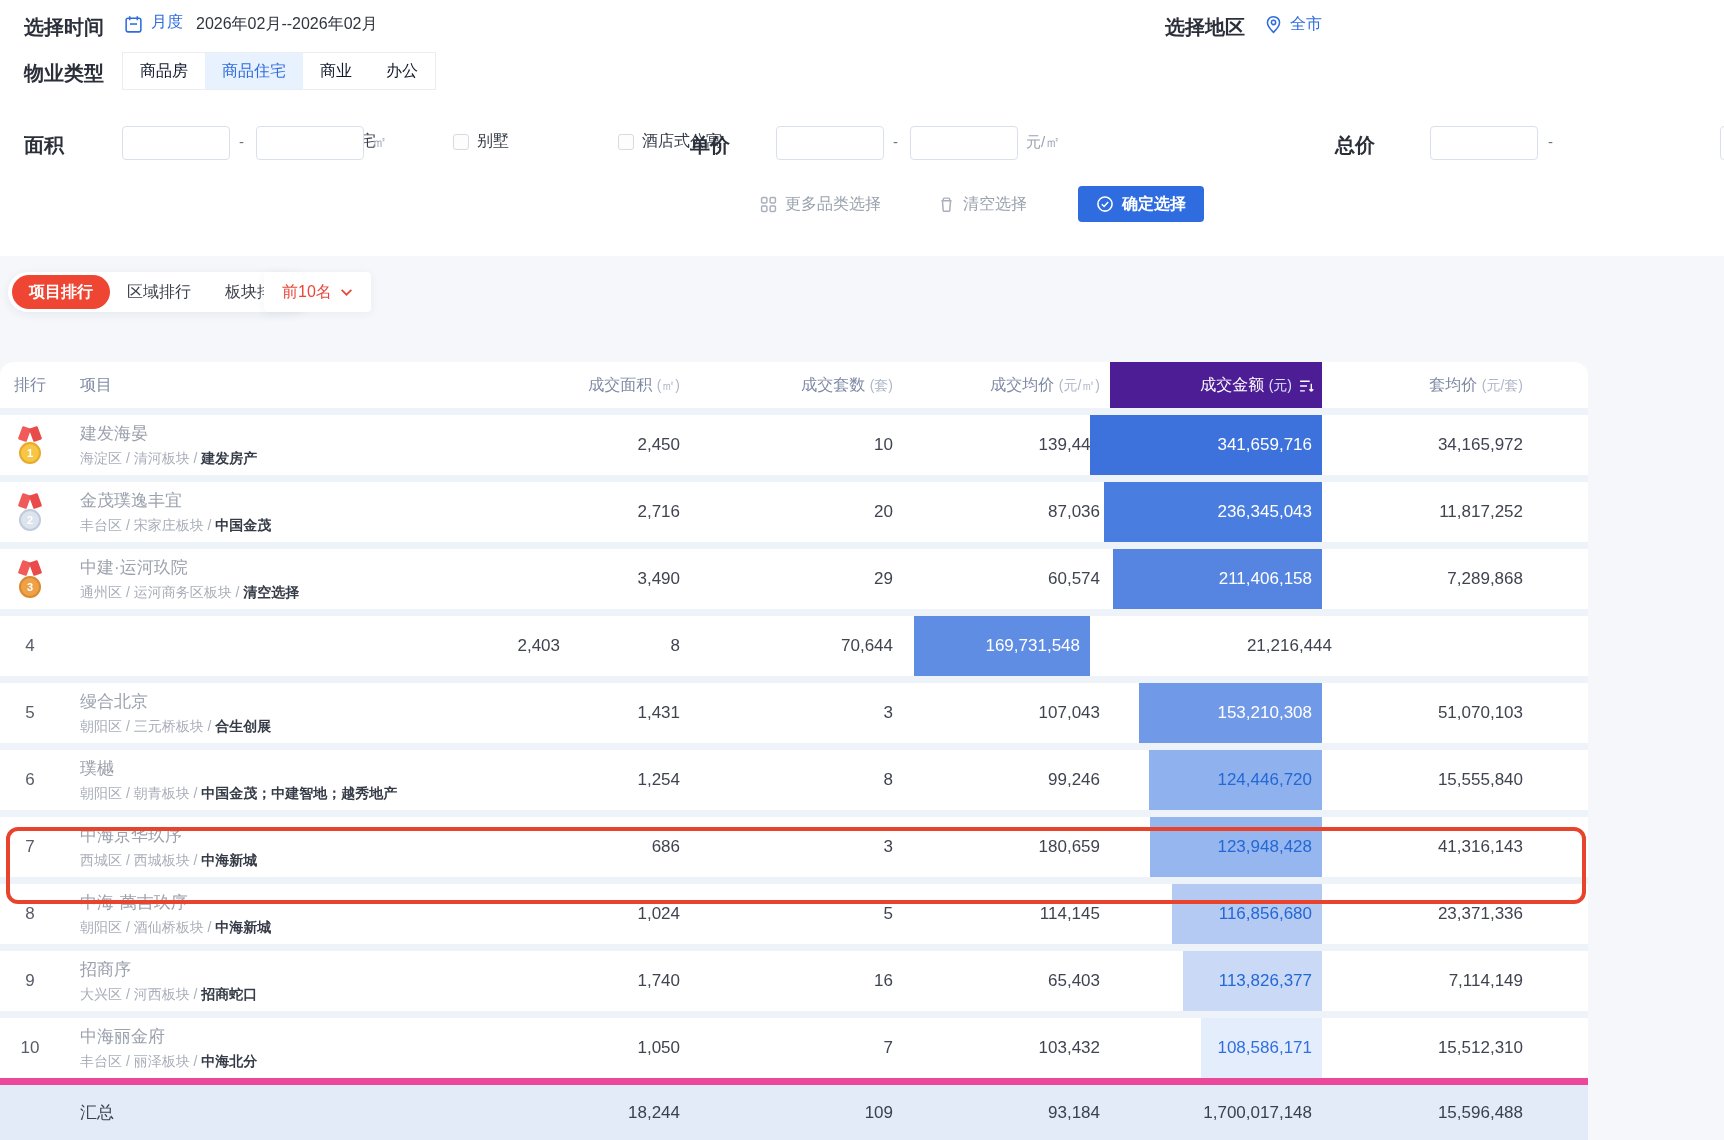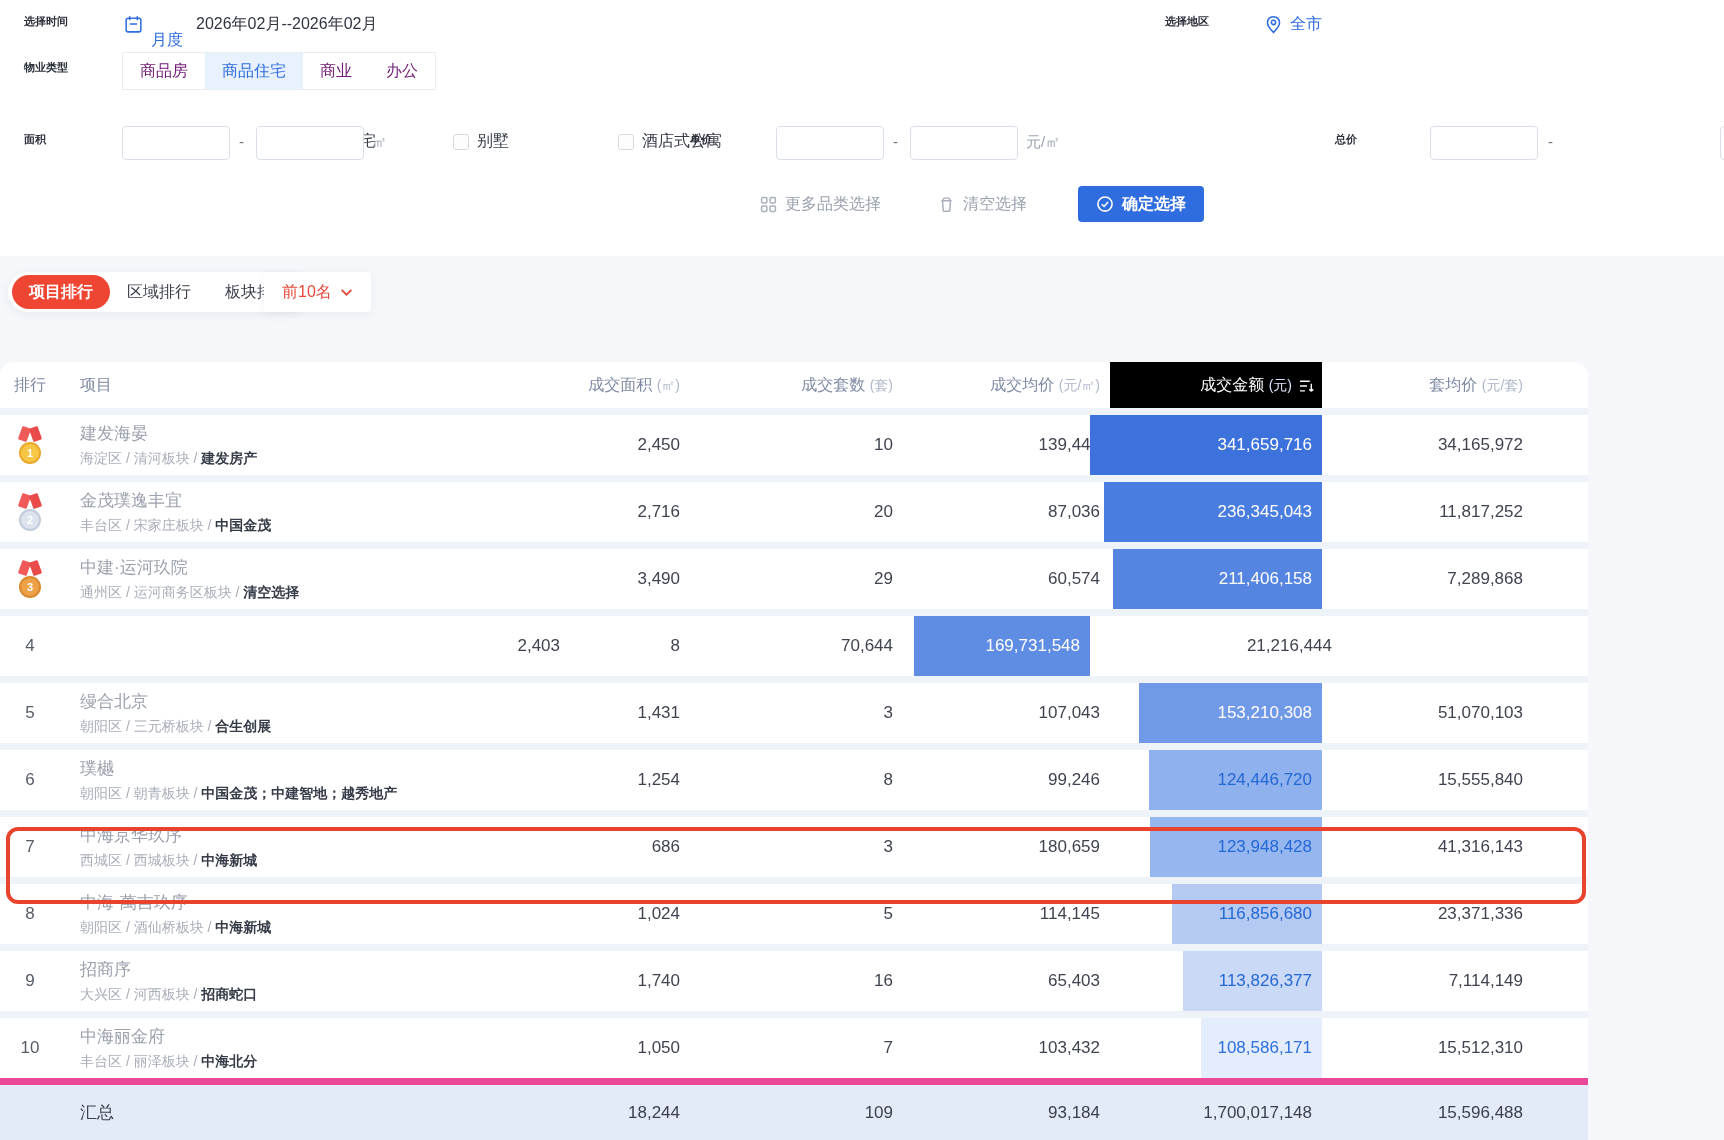--- a/index.html
+++ b/index.html
@@ -2,28 +2,28 @@
 <html><head>
 <meta charset="utf-8">
 <style>
   * { box-sizing: border-box; margin: 0; padding: 0; }
   body { background:#fff; font-family:"Liberation Sans","DejaVu Sans",sans-serif; }
   .screen { position:relative; width:1724px; height:1140px; overflow:hidden; background:#fff; }
 
   
   .filters { position:absolute; left:0; top:0; width:100%; height:256px; background:#fff; }
   .frow { position:absolute; left:0; width:100%; }
-  .flabel { font-size:11px; font-weight:600; color:#2a2f3a; }
+  .flabel { font-size:20px; font-weight:600; color:#2a2f3a; }
   .blue-link { font-size:16px; color:#2e6ce0; cursor:pointer; }
   .date-range { font-size:16px; color:#303540; }
   .abs { position:absolute; }
   .icon-svg { vertical-align:middle; }
   .frow-type { top:52px; height:38px; }
   .type-tabs { position:absolute; left:122px; top:0; display:inline-flex; align-items:stretch; height:38px; border:1px solid #ebedf1; background:#fff; }
-  .type-tab { display:flex; align-items:center; padding:0 17px; font-size:16px; color:#701a75; cursor:pointer; }
+  .type-tab { display:flex; align-items:center; padding:0 17px; font-size:16px; color:#0f172a; cursor:pointer; }
   .type-tab.active { background:#e8f1fe; color:#2e6ce0; }
 
   .frow-sub { top:92px; height:24px; }
   .sub-item { position:absolute; top:0; display:inline-flex; align-items:center; gap:8px; cursor:pointer;margin-top:39px; }
   .sub-item:nth-of-type(1){ left:122px; } .sub-item:nth-of-type(2){ left:288px; }
   .sub-item:nth-of-type(3){ left:453px; } .sub-item:nth-of-type(4){ left:618px; }
   .checkbox { width:16px; height:16px; border:1px solid #d6dae1; border-radius:3px; background:#fdfdfe; }
   .sub-label { font-size:16px; color:#363c48; }
 
   .frow-range { top:126px; height:34px; }
@@ -46,21 +46,21 @@
 
   .table-card { position:absolute; left:0; top:106px; width:1588px; height:778px; background:#fff; border-radius:14px 14px 0 0; overflow:hidden; }
   .grid-row { display:grid; grid-template-columns:60px 500px 120px 213px 207px 232px 191px 1fr; align-items:center; }
 
   .thead { height:46px; font-size:16px; color:#7e89a3; font-weight:500; }
   .thead .hc { text-align:right; padding-right:0; }
   .thead .unit { font-size:14px; color:#aeb7c9; font-weight:400; }
   .h-rank { text-align:center; }
   .h-project { text-align:left; padding-left:20px; }
   .h-amount { position:relative; align-self:stretch; }
-  .h-amount-inner { position:absolute; left:10px; right:10px; top:0; bottom:0; background:#000000; color:#fff; display:flex; align-items:center; justify-content:flex-end; padding-right:8px; gap:7px; }
+  .h-amount-inner { position:absolute; left:10px; right:10px; top:0; bottom:0; background:#4c1d95; color:#fff; display:flex; align-items:center; justify-content:flex-end; padding-right:8px; gap:7px; }
   .h-amount-inner .unit { color:#d9e4fb; }
 
   .trow { height:67px; border-top:7px solid #eef3f9; background:#fff; cursor:pointer; }
   .rank-cell { text-align:center; }
   .rank-num { font-size:17px; color:#565c68; }
   .medal { display:none; position:relative; width:26px; height:37px; margin:0 auto; }
   .medal::before, .medal::after { content:""; position:absolute; top:0; width:9px; height:14px; border-radius:1px; background:#f05a58; }
   .medal::before { left:3px; transform:rotate(20deg); }
   .medal::after  { right:3px; transform:rotate(-20deg); background:#e94b4b; }
   .coin { position:absolute; left:50%; bottom:0; transform:translateX(-50%); width:22px; height:22px; border-radius:50%; border:2px solid; display:flex; align-items:center; justify-content:center; font-size:11px; font-weight:700; color:#fff; z-index:1; }
@@ -95,21 +95,21 @@
     <div class="frow" style="top:12px;height:26px;">
       <span class="flabel abs" style="left:24px;top:2px;">选择时间</span>
       <span class="abs" style="left:124px;top:3px;">
         <svg class="icon-svg" width="19" height="19" viewBox="0 0 16 16" fill="none" stroke="#2e6ce0" stroke-width="1.3">
             <rect x="1.8" y="2.8" width="12.4" height="11.4" rx="1.5"></rect>
             <line x1="4.8" y1="1" x2="4.8" y2="4.4"></line>
             <line x1="11.2" y1="1" x2="11.2" y2="4.4"></line>
             <line x1="5" y1="7.6" x2="11" y2="7.6"></line>
           </svg>
       </span>
-      <span class="blue-link abs" style="left:151px;top:18px;">月度</span>
+      <span class="blue-link abs" style="left:151px;top:0;">月度</span>
       <span class="date-range abs" style="left:196px;top:2px;">2026年02月--2026年02月</span>
 
       <span class="flabel abs" style="left:1165px;top:2px;">选择地区</span>
       <span class="abs" style="left:1264px;top:3px;">
         <svg class="icon-svg" width="19" height="19" viewBox="0 0 16 16" fill="none" stroke="#2e6ce0" stroke-width="1.3">
             <path d="M8 1.4c-2.9 0-5.1 2.2-5.1 5 0 3.3 5.1 8.2 5.1 8.2s5.1-4.9 5.1-8.2c0-2.8-2.2-5-5.1-5z"></path>
             <circle cx="8" cy="6.3" r="1.8"></circle>
           </svg>
       </span>
       <span class="blue-link abs" style="left:1290px;top:2px;">全市</span>

